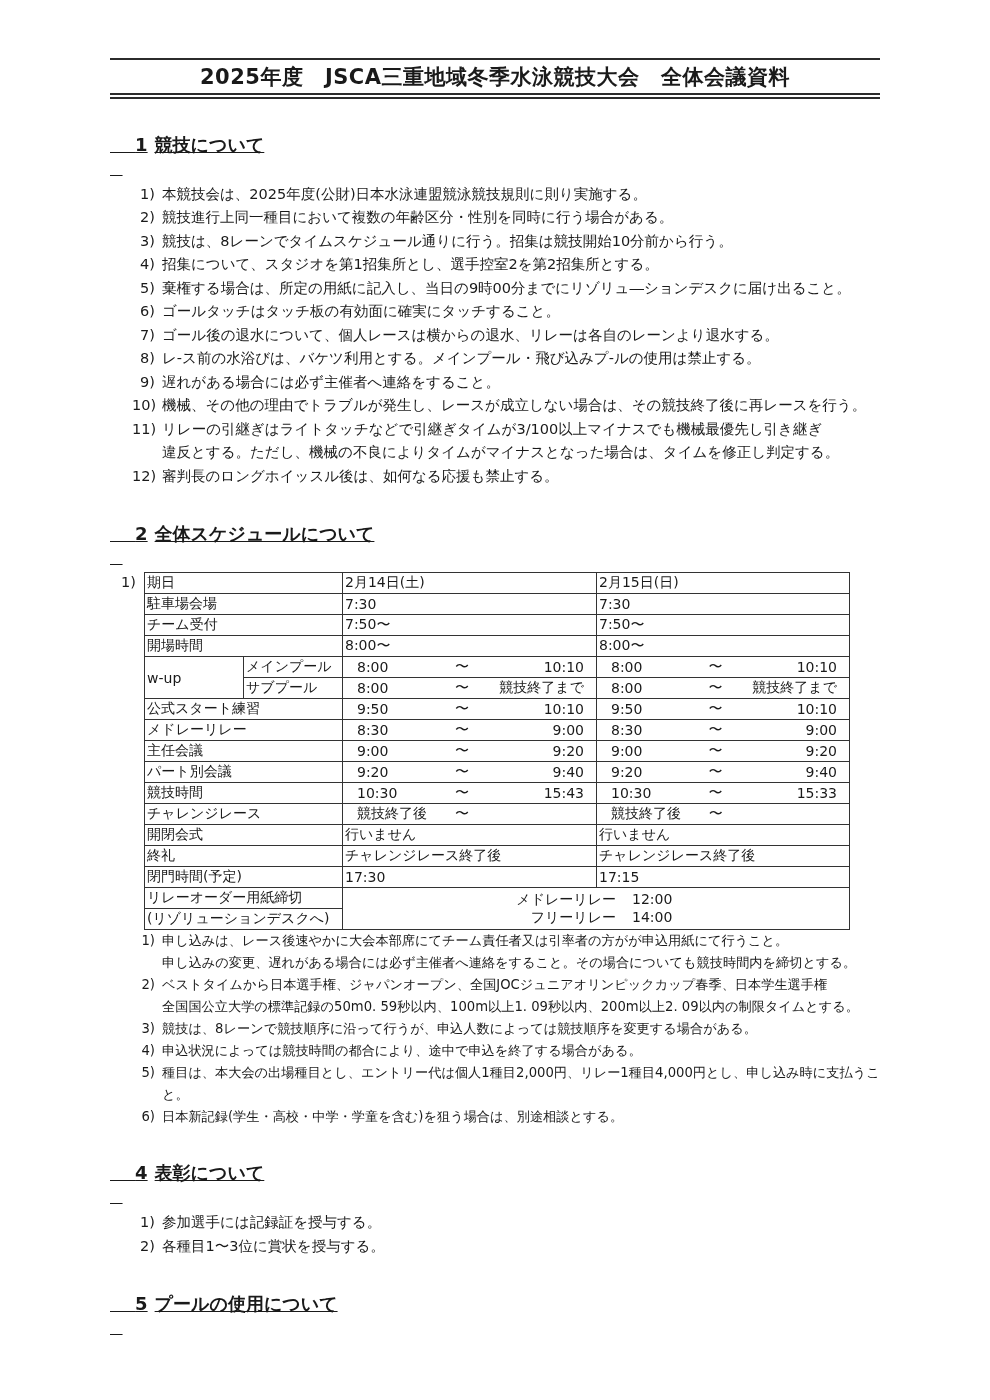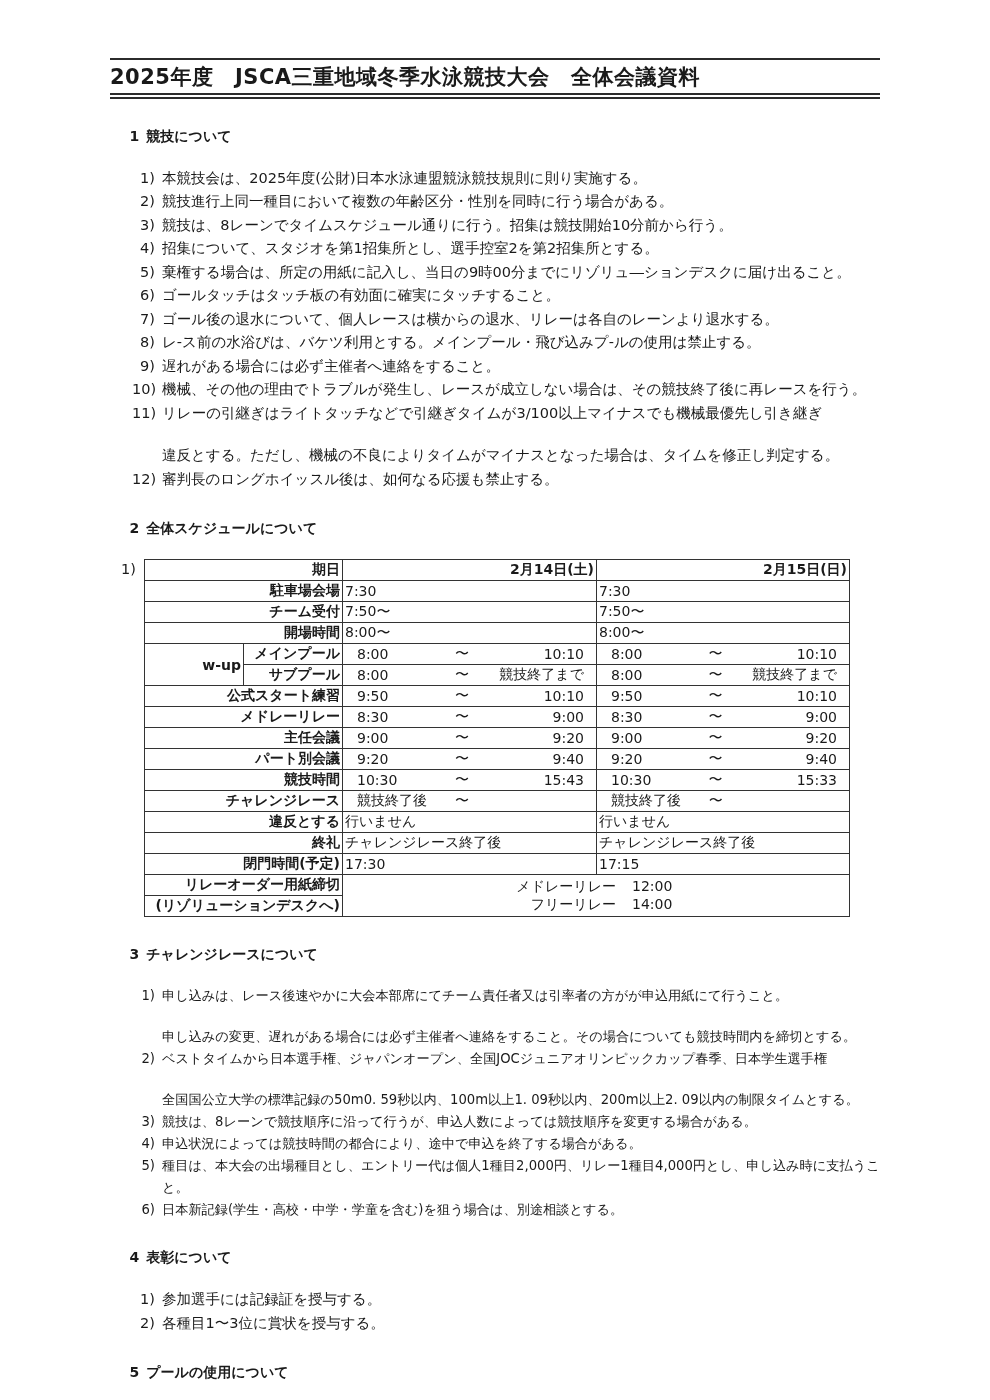--- a/index.html
+++ b/index.html
@@ -11,55 +11,57 @@
     font-family: "DejaVu Sans", "Liberation Sans", sans-serif;
     color: #1a1a1a;
     overflow: hidden;
   }
   .page { position: relative; width: 990px; height: 1400px; padding: 0 110px; }
 
   
   .title-block { margin-top: 58px; }
   .title-rule-top { height: 2px; background: #2b2b2b; }
   .title-text {
+    text-align: center;
     font-size: 21px;
     font-weight: bold;
     letter-spacing: 0.5px;
     padding: 3px 0 2px;
     white-space: pre;
   }
   .title-rule-bot { height: 2px; background: #2b2b2b; margin-bottom: 2px; }
   .title-rule-bot2 { height: 2px; background: #2b2b2b; }
 
   
   .sec-head {
-    font-size: 14px;
+    font-size: 18px;
     font-weight: bold;
     margin: 13px 0 5px 0;
     white-space: pre;
+    text-decoration: underline;
   }
   .sec-head .num { margin-right: 7px; }
 
   
   .item {
     display: flex;
     font-size: 14.5px;
     line-height: 1.62;
     margin-left: 22px;
   }
   .item .marker {
     width: 30px;
     flex: 0 0 30px;
     text-align: right;
     padding-right: 7px;
     white-space: pre;
   }
   .item .body { flex: 1 1 auto; white-space: pre-wrap; }
   .item.small { font-size: 13.2px; line-height: 1.66; }
-  .item .cont { display: block; margin-top: 19px; }
+  .item .cont { display: block; }
 
   
   .sched-wrap { display: flex; align-items: flex-start; margin-top: 2px; }
   .sched-marker {
     width: 34px;
     flex: 0 0 34px;
     font-size: 14.5px;
     padding-top: 2px;
     text-align: right;
     padding-right: 8px;
@@ -71,21 +73,21 @@
     table-layout: fixed;
     font-size: 14px;
   }
   table.sched td {
     border: 1px solid #333;
     padding: 1px 2px;
     height: 20px;
     vertical-align: middle;
     white-space: pre;
   }
-  td.lbl { text-align: right; font-weight: bold; }
+  td.lbl { text-align: left; }
   td.thick-top { border-top: 3px double #2b2b2b; }
   td.thick-bot { border-bottom: 3px double #2b2b2b; }
   td.nb-bot { border-bottom: none; }
   td.nb-top { border-top: none; }
   .tcell { display: flex; width: 100%; align-items: center; }
   .tcell .a { flex: 0 0 33%; text-align: left; padding-left: 12px; }
   .tcell .m { flex: 0 0 28%; text-align: center; }
   .tcell .b { flex: 1 1 auto; text-align: right; padding-right: 10px; }
   .ctr { }
   .relay-line { display: flex; justify-content: center; }
@@ -228,21 +230,21 @@
             <td class="lbl" colspan="2">競技時間</td>
             <td><span class="tcell"><span class="a">10:30</span><span class="m">〜</span><span class="b">15:43</span></span></td>
             <td><span class="tcell"><span class="a">10:30</span><span class="m">〜</span><span class="b">15:33</span></span></td>
           </tr>
           <tr>
             <td class="lbl" colspan="2">チャレンジレース</td>
             <td><span class="tcell"><span class="a">競技終了後</span><span class="m">〜</span><span class="b"></span></span></td>
             <td><span class="tcell"><span class="a">競技終了後</span><span class="m">〜</span><span class="b"></span></span></td>
           </tr>
           <tr>
-            <td class="lbl" colspan="2">違反とする</td>
+            <td class="lbl" colspan="2">開閉会式</td>
             <td class="ctr">行いません</td>
             <td class="ctr">行いません</td>
           </tr>
           <tr>
             <td class="lbl" colspan="2">終礼</td>
             <td class="ctr">チャレンジレース終了後</td>
             <td class="ctr">チャレンジレース終了後</td>
           </tr>
           <tr>
             <td class="lbl" colspan="2">閉門時間(予定)</td>
@@ -253,23 +255,20 @@
             <td class="lbl nb-bot thick-top" colspan="2">リレーオーダー用紙締切</td>
             <td class="thick-top thick-bot" colspan="2" rowspan="2"><span class="relay-line"><span class="rl-name">メドレーリレー</span><span class="rl-time">12:00</span></span><span class="relay-line"><span class="rl-name">フリーリレー</span><span class="rl-time">14:00</span></span></td>
           </tr>
           <tr>
             <td class="lbl nb-top thick-bot" colspan="2">(リゾリューションデスクへ)</td>
           </tr>
         </tbody>
     </table>
   </div>
 
-  <div class="sec-head">
-    <span class="num">3</span><span>チャレンジレースについて</span>
-  </div>
   <div id="sec3-items">
       <div class="item small">
         <div class="marker">1)</div>
         <div class="body">申し込みは、レース後速やかに大会本部席にてチーム責任者又は引率者の方がが申込用紙にて行うこと。<span class="cont">申し込みの変更、遅れがある場合には必ず主催者へ連絡をすること。その場合についても競技時間内を締切とする。</span></div>
       </div>
       <div class="item small">
         <div class="marker">2)</div>
         <div class="body">ベストタイムから日本選手権、ジャパンオープン、全国JOCジュニアオリンピックカップ春季、日本学生選手権<span class="cont">全国国公立大学の標準記録の50m0. 59秒以内、100m以上1. 09秒以内、200m以上2. 09以内の制限タイムとする。</span></div>
       </div>
       <div class="item small">

